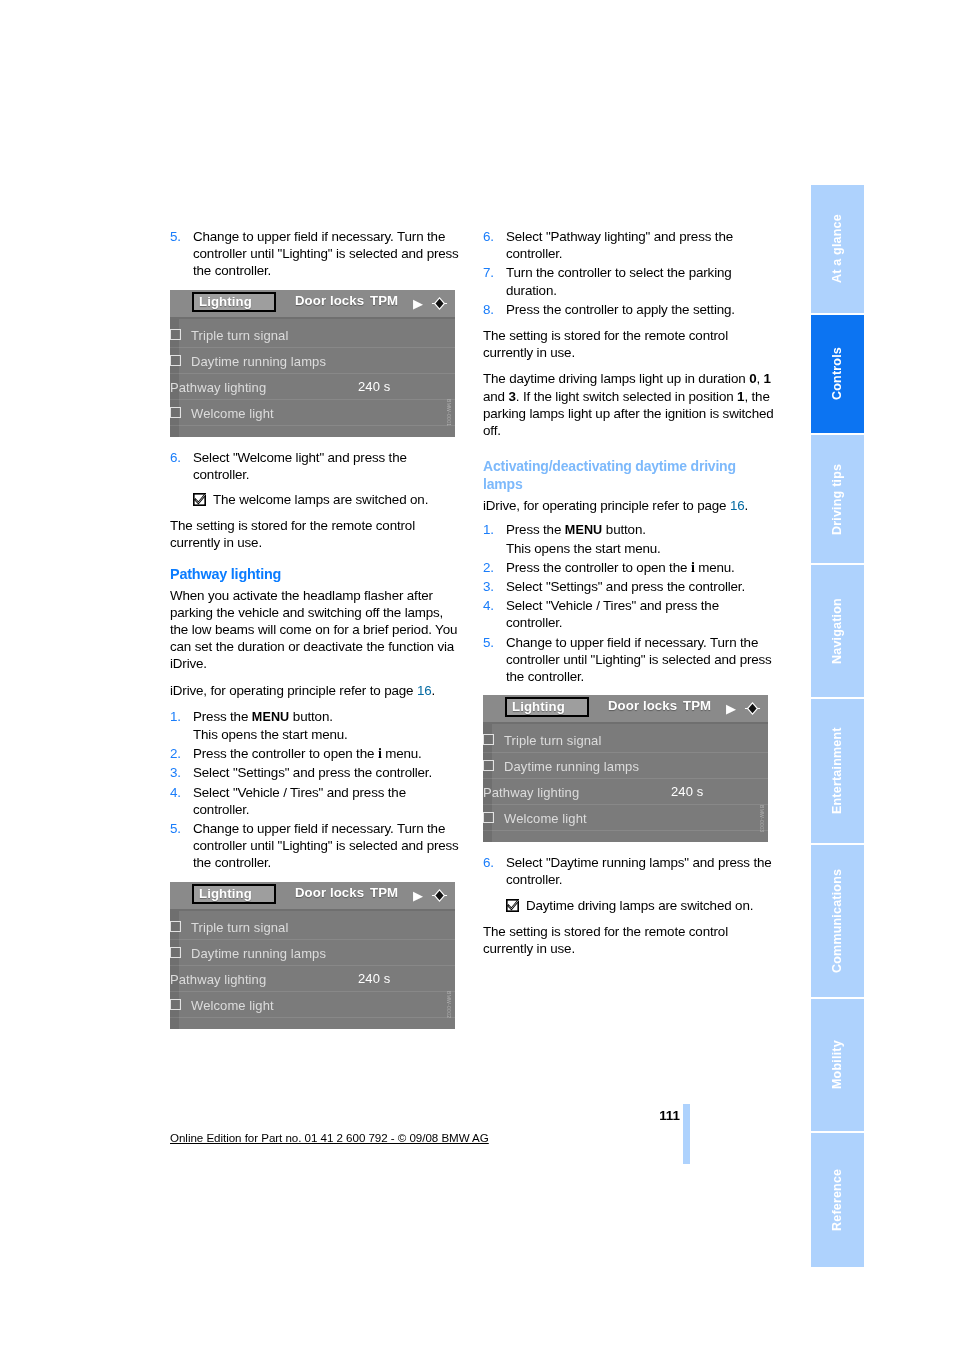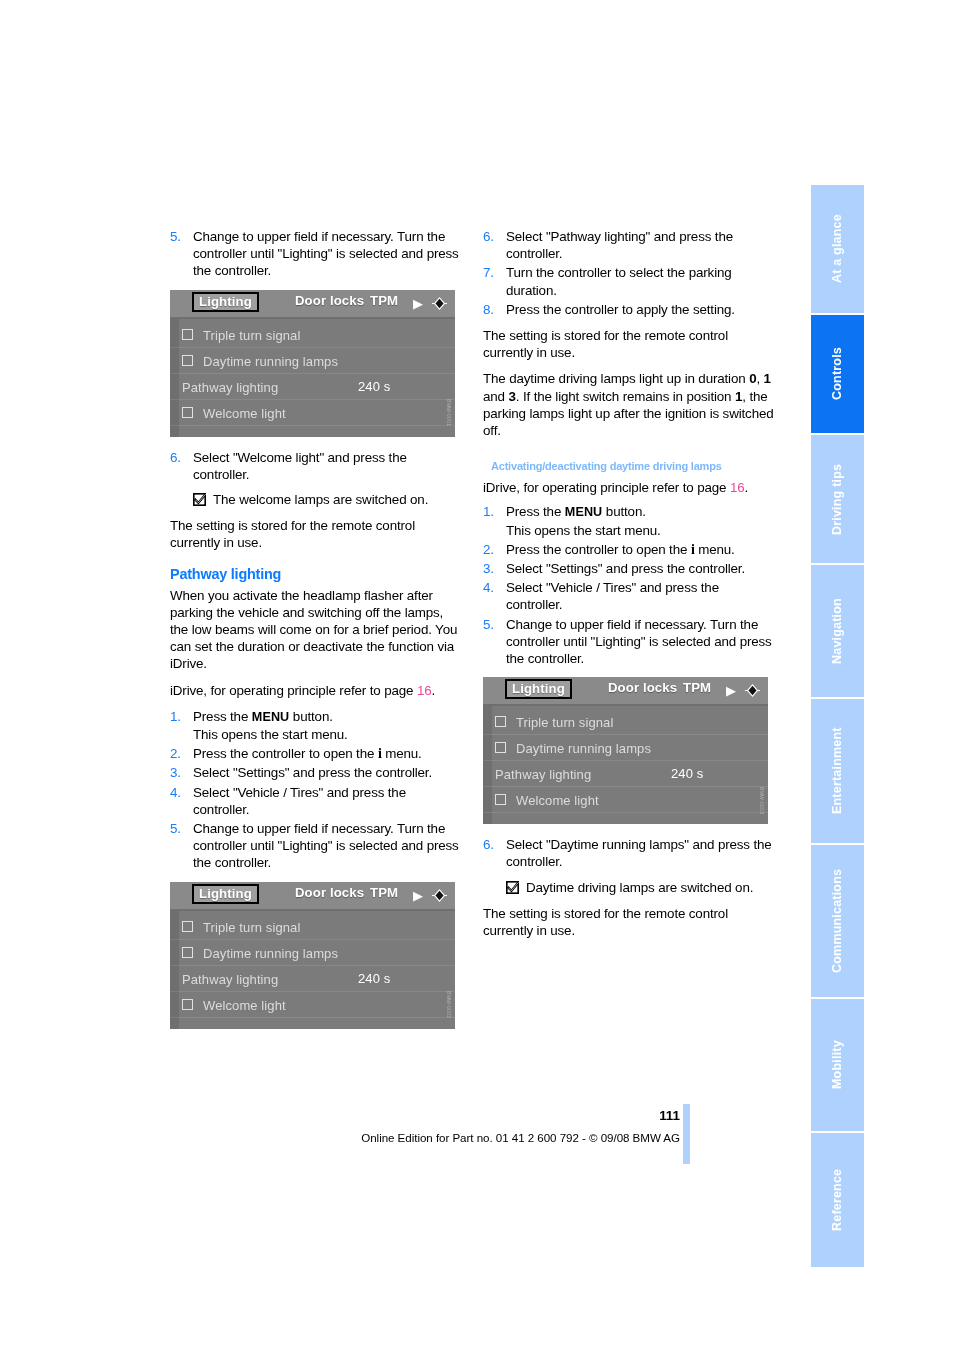--- a/index.html
+++ b/index.html
@@ -67,28 +67,28 @@
   
   h2.heading {
     font-size: 14.4px;
     line-height: 18px;
     font-weight: bold;
     color: #0a7cff;
     margin: 13px 0 4px 0;
     letter-spacing: -0.2px;
   }
   h3.subheading {
-    font-size: 11px;
+    font-size: 14px;
     line-height: 18px;
     font-weight: bold;
     color: #7db9fb;
-    margin: 18px 0 4px 8px;
+    margin: 18px 0 4px 0;
     letter-spacing: -0.2px;
   }
-  .link { color: #ec4899; }
+  .link { color: #0369a1; }
   .bold { font-weight: bold; }
   .menu-btn {
     font-weight: bold;
     font-size: 12.6px;
     letter-spacing: 0.1px;
   }
   .i-glyph {
     font-weight: bold;
     font-family: "Liberation Serif", serif;
     font-size: 14px;
@@ -133,21 +133,21 @@
     font-size: 13.2px;
     font-weight: 600;
     letter-spacing: 0.1px;
     text-shadow: 0 1px 1px rgba(0,0,0,.35);
   }
   .screen .tab-sel {
     left: 22px;
     top: 2px;
     background: #9e9e9e;
     border: 2.5px solid #000000;
-    padding: 0px 5px 1px 5px;
+    padding: 0px 22px 1px 5px;
     color: #ffffff;
   }
   .screen .tab-2 { left: 105px; margin-left: 20px; }
   .screen .tab-3 { left: 200px; }
   .screen .arrow-ico {
     position: absolute;
     right: 32px; top: 6px;
     color: #fff; font-size: 13px;
   }
   .screen .diamond-ico {
@@ -162,21 +162,20 @@
     background: #6f6f6f;
   }
   .screen .rows {
     position: relative;
     padding-top: 3px;
   }
   .screen .row {
     position: relative;
     height: 25px;
     line-height: 25px;
-    padding-left: 12px;
     color: #dcdcdc;
     font-size: 13px;
     letter-spacing: 0.1px;
     border-bottom: 1px solid rgba(255,255,255,0.10);
   }
   .screen .row .box {
     display: inline-block;
     width: 9px; height: 9px;
     border: 1.6px solid #e2e2e2;
     vertical-align: middle;
@@ -249,24 +248,25 @@
     top: 1104px;
     width: 7px;
     height: 60px;
     background: #aed2fd;
   }
   .footer-note {
     position: absolute;
     left: 170px;
     top: 1131px;
     width: 510px;
-    text-align: right;
+    text-align: left;
     font-size: 11.6px;
     color: #000;
     letter-spacing: -0.05px;
+    text-decoration: underline;
   }
 </style>
 </head>
 <body>
 
 <div class="page">
 
   <div class="col col-left">
 
     <ol class="steps">
@@ -402,21 +402,21 @@
       </li>
       <li>
         <span class="num">8.</span>
         <span>Press the controller to apply the setting.</span>
       </li>
     </ol>
 
     <p class="para">The setting is stored for the remote control currently in use.</p>
 
 
-    <p class="para"><span>The daytime driving lamps light up in duration </span><span class="bold">0</span><span>, </span><span class="bold">1</span><span> and </span><span class="bold">3</span><span>. If the light switch remains in position </span><span class="bold">1</span><span>, the parking lamps light up after the ignition is switched off.</span></p>
+    <p class="para"><span>The daytime driving lamps light up in duration </span><span class="bold">0</span><span>, </span><span class="bold">1</span><span> and </span><span class="bold">3</span><span>. If the light switch selected in position </span><span class="bold">1</span><span>, the parking lamps light up after the ignition is switched off.</span></p>
 
     <h3 class="subheading">Activating/deactivating daytime driving lamps</h3>
 
     <p class="para tight">
       <span>iDrive, for operating principle refer to page </span><a class="link">16</a><span>.</span>
     </p>
 
     <ol class="steps">
       <li>
         <span class="num">1.</span>

